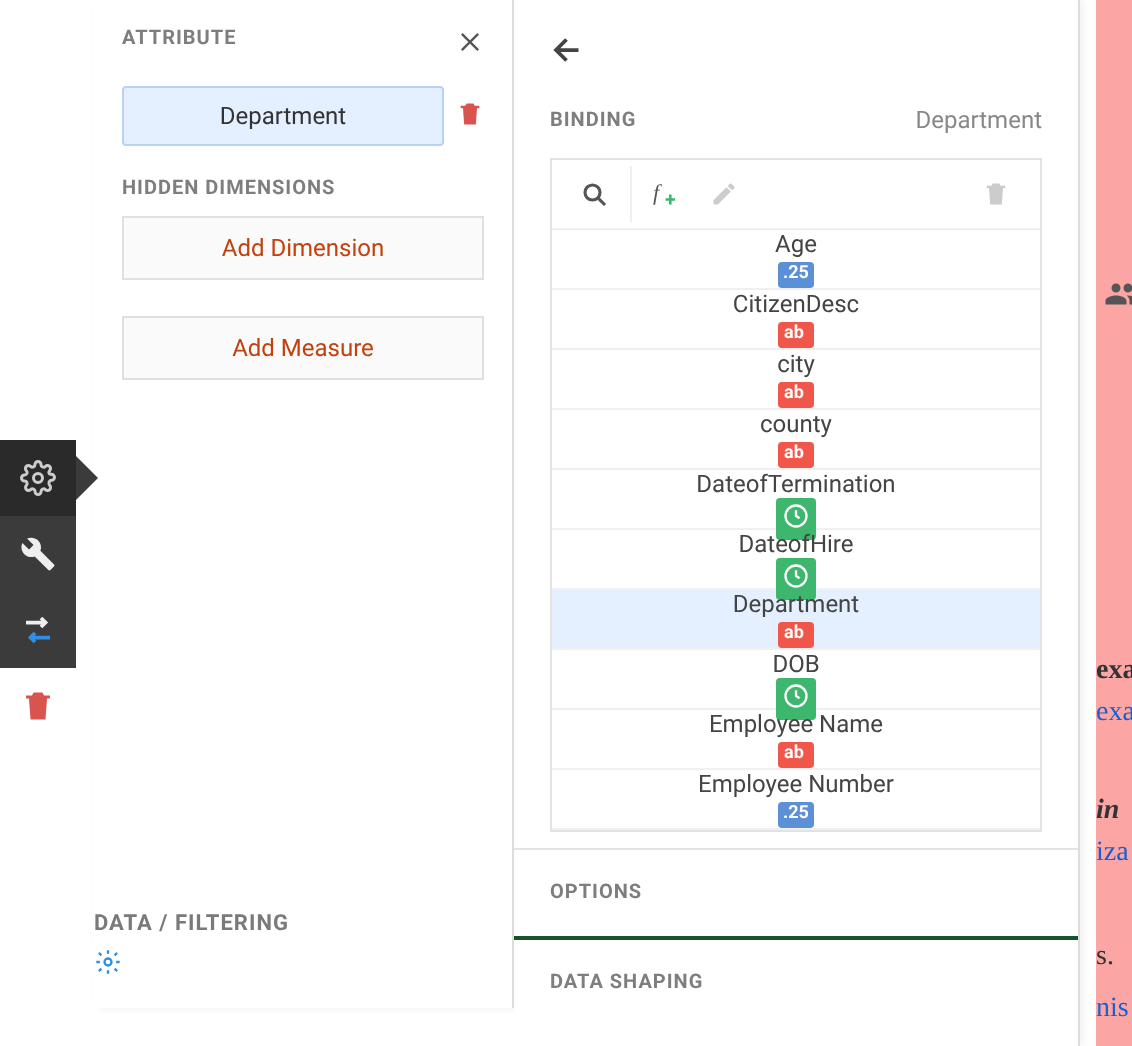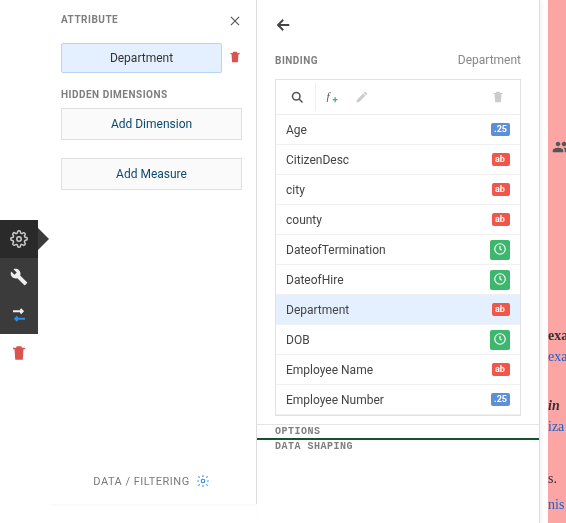--- a/index.html
+++ b/index.html
@@ -11,48 +11,48 @@
     .vtoolbar .vitem.active { background: #2a2a2a; }
     .arrow-notch { position: absolute; left: 38px; top: 228px; width: 0; height: 0; border-top: 11px solid transparent; border-bottom: 11px solid transparent; border-left: 11px solid #3b3b3b; z-index: 6; }
     
     .panel { position: absolute; left: 47px; top: 0; width: 210px; height: 504px; background: #fff; border-right: 1px solid #ddd; box-shadow: 2px 0 4px rgba(0,0,0,0.06); padding: 14px 14px 0 14px; }
     .panel .header-row { display: flex; justify-content: space-between; align-items: flex-start; margin-bottom: 10px; }
     .panel .label { font-size: 10px; font-weight: 700; color: #7e7e7e; letter-spacing: 0.5px; margin-bottom: 8px; }
     .panel .close { cursor: pointer; color: #444; font-size: 20px; line-height: 14px; font-weight: 300; }
     .pill-row { display: flex; align-items: center; gap: 6px; margin-bottom: 16px; }
     .pill { flex: 1; height: 30px; background: #e4f0ff; border: 1px solid #b7d3f5; border-radius: 2px; display: flex; align-items: center; justify-content: center; color: #333; font-size: 12px; cursor: pointer; }
     .trash-small { color: #d9534f; cursor: pointer; }
-    .ghost-btn { width: 100%; height: 32px; background: #fafafa; border: 1px solid #e0e0e0; color: #0c4a6e; font-size: 12px; display: flex; align-items: center; justify-content: center; cursor: pointer; margin-bottom: 18px; }
-    .panel-footer { position: absolute; bottom: 16px; left: 0; right: 0; display: flex; align-items: flex-end; justify-content: center; gap: 6px; color: #7a7a7a; font-size: 11px; font-weight: 400; letter-spacing: 0.5px; cursor: pointer; }
+    .ghost-btn { width: 100%; height: 32px; background: #fafafa; border: 1px solid #e0e0e0; color: #c2410c; font-size: 12px; display: flex; align-items: center; justify-content: center; cursor: pointer; margin-bottom: 18px; }
+    .panel-footer { position: absolute; bottom: 16px; left: 0; right: 0; display: flex; align-items: flex-start; justify-content: center; gap: 6px; color: #7a7a7a; font-size: 11px; font-weight: 700; letter-spacing: 0.5px; cursor: pointer; flex-direction: column; }
     .panel-footer svg { width: 14px; height: 14px; }
     
     .binding-panel { position: absolute; left: 257px; top: 0; width: 283px; height: 523px; background: #fff; border-right: 1px solid #ddd; box-shadow: 2px 0 4px rgba(0,0,0,0.05); display: flex; flex-direction: column; }
     .binding-top { padding: 16px 18px 8px 18px; }
     .back-row { margin-bottom: 16px; }
     .back { cursor: pointer; color: #444; }
     .binding-title-row { display: flex; justify-content: space-between; align-items: center; margin-bottom: 12px; }
     .binding-title-row .blabel { font-size: 10px; font-weight: 700; color: #7e7e7e; letter-spacing: 0.5px; }
     .binding-title-row .bname { font-size: 12px; color: #888; }
     
     .fieldbox { border: 1px solid #e2e2e2; background: #fff; }
     .field-toolbar { height: 35px; display: flex; align-items: center; border-bottom: 1px solid #eee; padding: 0 8px; }
     .tool { width: 28px; height: 28px; display: flex; align-items: center; justify-content: center; cursor: pointer; color: #777; }
     .tool.sep { border-right: 1px solid #eee; margin-right: 4px; padding-right: 4px; width: 32px; }
     .tool.disabled { color: #ccc; cursor: default; }
     .tool.right { margin-left: auto; }
     
     .field-list { max-height: 305px; overflow-y: auto; }
-    .field-row { height: 30px; display: flex; align-items: center; justify-content: space-between; padding: 0 10px; border-bottom: 1px solid #f0f0f0; cursor: pointer; font-size: 12px; color: #444; }
+    .field-row { height: 30px; display: flex; align-items: center; justify-content: space-between; padding: 0 10px; border-bottom: 1px solid #f0f0f0; cursor: pointer; font-size: 12px; color: #444; flex-direction: column; }
     .field-row.selected { background: #e4f0ff; }
     .badge { font-size: 9px; font-weight: 700; color: #fff; padding: 2px 3px; border-radius: 2px; min-width: 18px; text-align: left; line-height: 1; }
     .badge.num { background: #5b8fd6; }
     .badge.txt { background: #f0564a; }
     .badge.dt  { background: #3eb76e; }
     
-    .section-head { padding: 1px 18px; border-top: 1px solid #e4e4e4; font-size: 10px; font-weight: 700; color: #7e7e7e; letter-spacing: 0.5px; cursor: pointer; font-family: Liberation Mono, monospace; }
+    .section-head { padding: 16px 18px; border-top: 1px solid #e4e4e4; font-size: 10px; font-weight: 700; color: #7e7e7e; letter-spacing: 0.5px; cursor: pointer; }
     
     .bgtext { position: absolute; left: 548px; top: 0; width: 26px; height: 523px; overflow: hidden; color: #333; font-family: Georgia, "Times New Roman", serif; font-size: 14px; line-height: 1.5; background: #fca5a5; }
     .bgtext .frag { position: absolute; white-space: nowrap; }
     .bgtext .link { color: #1a5fcd; }
     .bgtext .people { position: absolute; left: 4px; top: 138px; width: 18px; height: 18px; }
   </style>
 </head>
 <body>
 
 <div class="bgtext">

